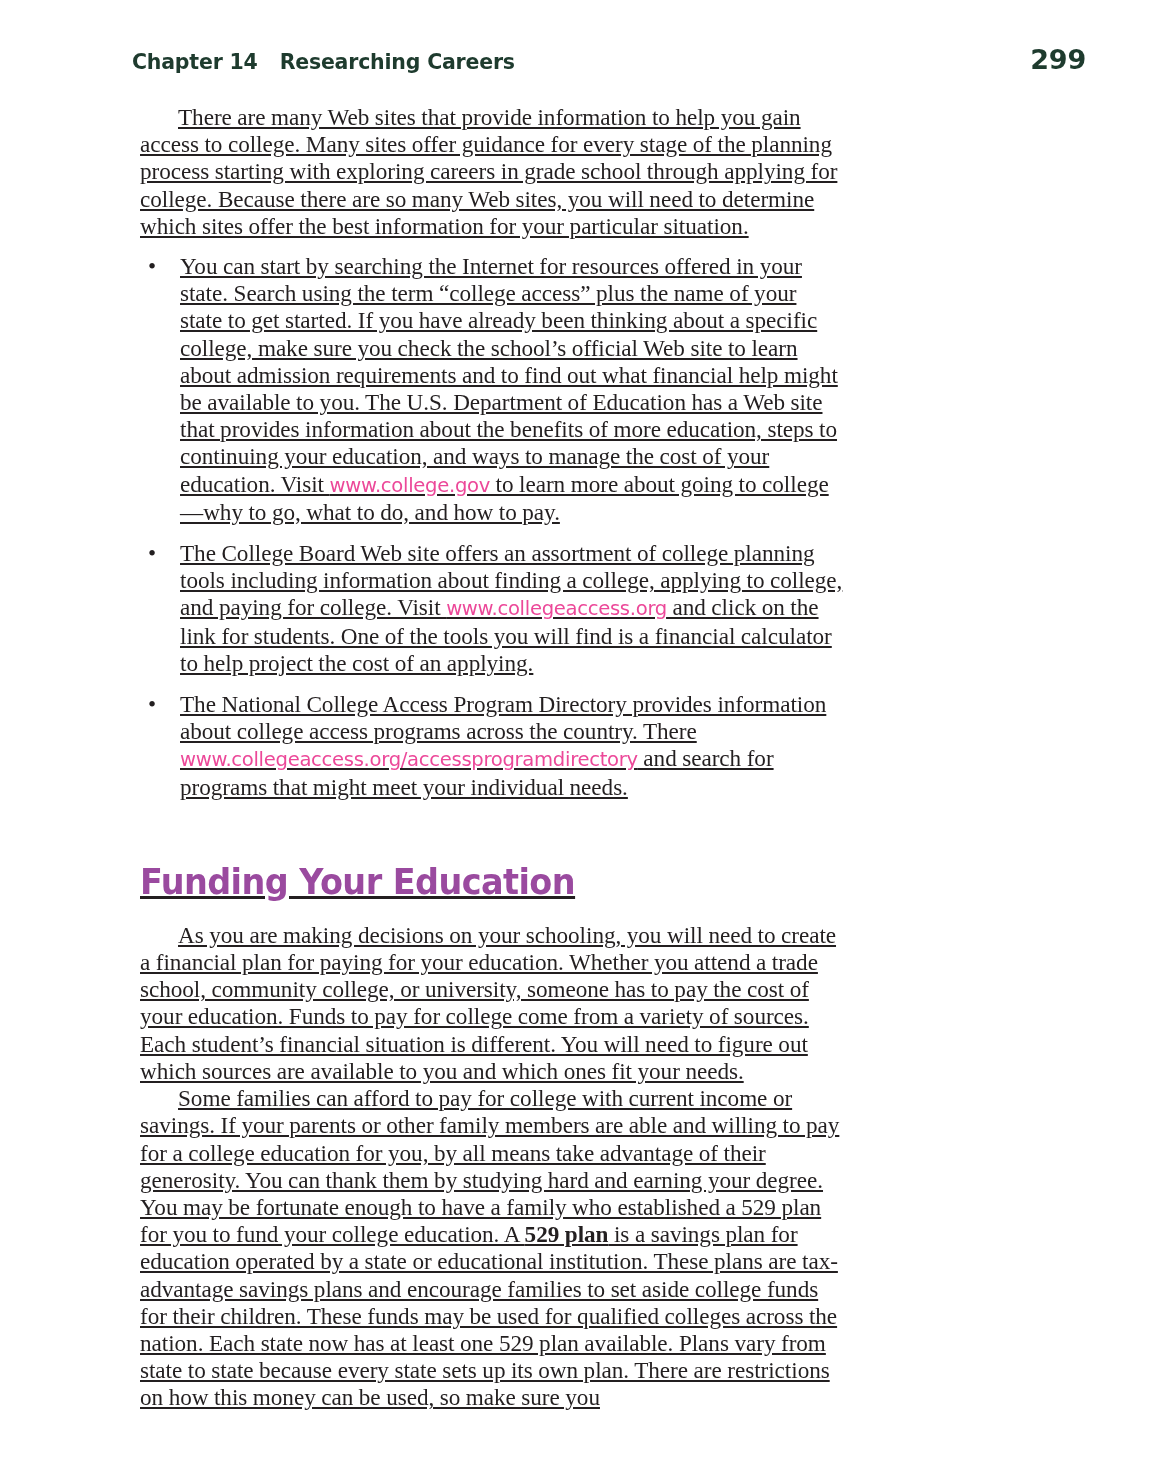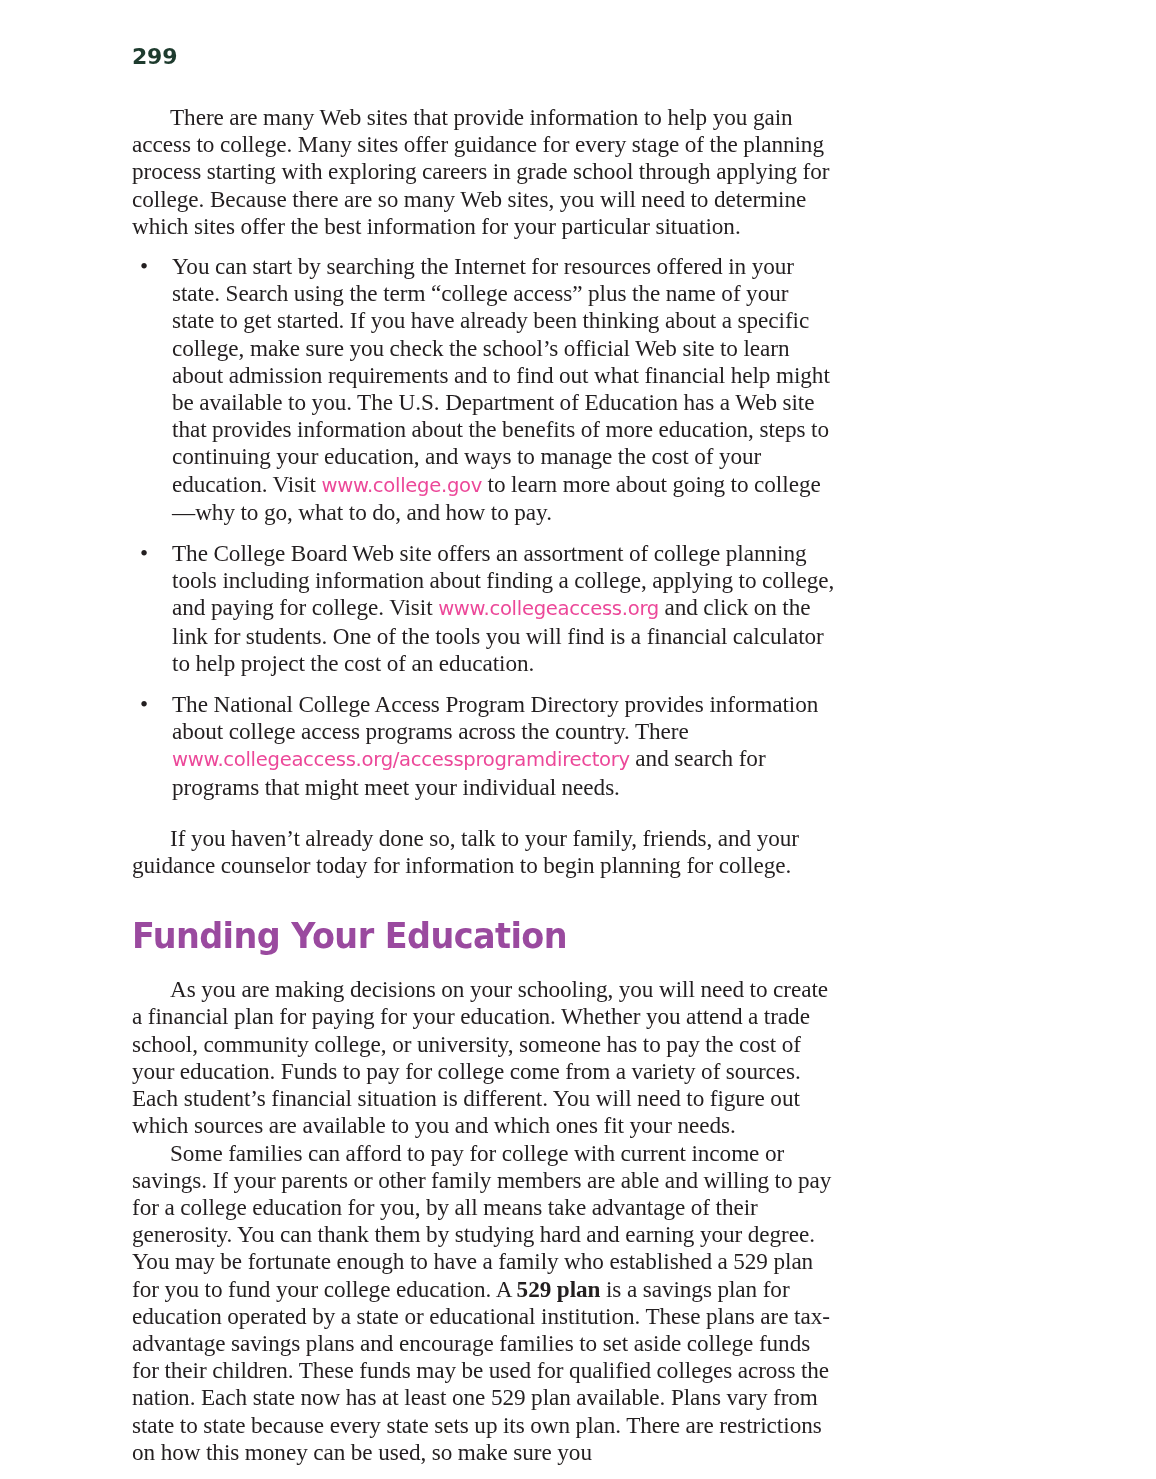--- a/index.html
+++ b/index.html
@@ -30,28 +30,29 @@
     font-weight: bold;
     font-size: 20.5px;
     letter-spacing: -0.2px;
     color: #1e3b2e;
   }
   .page-header .left {
     display: flex;
     align-items: baseline;
   }
   .chapter-num { margin-right: 22px; }
-  .page-num { font-size: 22px; }
+  .page-num { font-size: 27px; }
 
   
   .content {
     position: absolute;
-    left: 132px;
+    left: 140px;
     top: 104px;
     width: 704px;
+    text-decoration: underline;
   }
 
   p.body-para {
     margin: 0;
     font-size: 23.2px;
     line-height: 27.2px;
     text-align: left;
     text-indent: 38px;
     letter-spacing: -0.05px;
     word-spacing: -0.2px;
@@ -104,49 +105,52 @@
   .spacer-after-bullets { height: 24px; }
   .spacer-before-heading { height: 36px; }
   .spacer-after-heading { height: 20px; }
 
   b.term { font-weight: bold; }
 </style>
 </head>
 <body>
 
 <div class="page-header">
+  <div class="left">
+    <span class="chapter-num">Chapter 14</span>
+    <span class="chapter-title">Researching Careers</span>
+  </div>
   <span class="page-num">299</span>
 </div>
 
 <div class="content">
 
   <p class="body-para">There are many Web sites that provide information to help you gain access to college. Many sites offer guidance for every stage of the planning process starting with exploring careers in grade school through applying for college. Because there are so many Web sites, you will need to determine which sites offer the best information for your particular situation.</p>
 
   <ul class="bullets">
 
     <li>
       <span class="bullet-dot">•</span>
       <span>You can start by searching the Internet for resources offered in your state. Search using the term “college access” plus the name of your state to get started. If you have already been thinking about a specific college, make sure you check the school’s official Web site to learn about admission requirements and to find out what financial help might be available to you. The U.S. Department of Education has a Web site that provides information about the benefits of more education, steps to continuing your education, and ways to manage the cost of your education. Visit </span><a class="weblink" href="#">www.college.gov</a><span> to learn more about going to college—why to go, what to do, and how to pay.</span>
     </li>
 
     <li>
       <span class="bullet-dot">•</span>
-      <span>The College Board Web site offers an assortment of college planning tools including information about finding a college, applying to college, and paying for college. Visit </span><a class="weblink" href="#">www.collegeaccess.org</a><span> and click on the link for students. One of the tools you will find is a financial calculator to help project the cost of an education.</span>
+      <span>The College Board Web site offers an assortment of college planning tools including information about finding a college, applying to college, and paying for college. Visit </span><a class="weblink" href="#">www.collegeaccess.org</a><span> and click on the link for students. One of the tools you will find is a financial calculator to help project the cost of an applying.</span>
     </li>
 
     <li>
       <span class="bullet-dot">•</span>
       <span>The National College Access Program Directory provides information about college access programs across the country. There </span><a class="weblink" href="#">www.collegeaccess.org/accessprogramdirectory</a><span> and search for programs that might meet your individual needs.</span>
     </li>
 
   </ul>
 
   <div class="spacer-after-bullets"></div>
 
-  <p class="body-para">If you haven’t already done so, talk to your family, friends, and your guidance counselor today for information to begin planning for college.</p>
 
   <div class="spacer-before-heading"></div>
 
   <h2 class="section-heading">Funding Your Education</h2>
 
   <div class="spacer-after-heading"></div>
 
   <p class="body-para">As you are making decisions on your schooling, you will need to create a financial plan for paying for your education. Whether you attend a trade school, community college, or university, someone has to pay the cost of your education. Funds to pay for college come from a variety of sources. Each student’s financial situation is different. You will need to figure out which sources are available to you and which ones fit your needs.</p>
 
   <p class="body-para tight"><span>Some families can afford to pay for college with current income or savings. If your parents or other family members are able and willing to pay for a college education for you, by all means take advantage of their generosity. You can thank them by studying hard and earning your degree. You may be fortunate enough to have a family who established a 529 plan for you to fund your college education. A </span><b class="term">529 plan</b><span> is a savings plan for education operated by a state or educational institution. These plans are tax-advantage savings plans and encourage families to set aside college funds for their children. These funds may be used for qualified colleges across the nation. Each state now has at least one 529 plan available. Plans vary from state to state because every state sets up its own plan. There are restrictions on how this money can be used, so make sure you</span></p>

